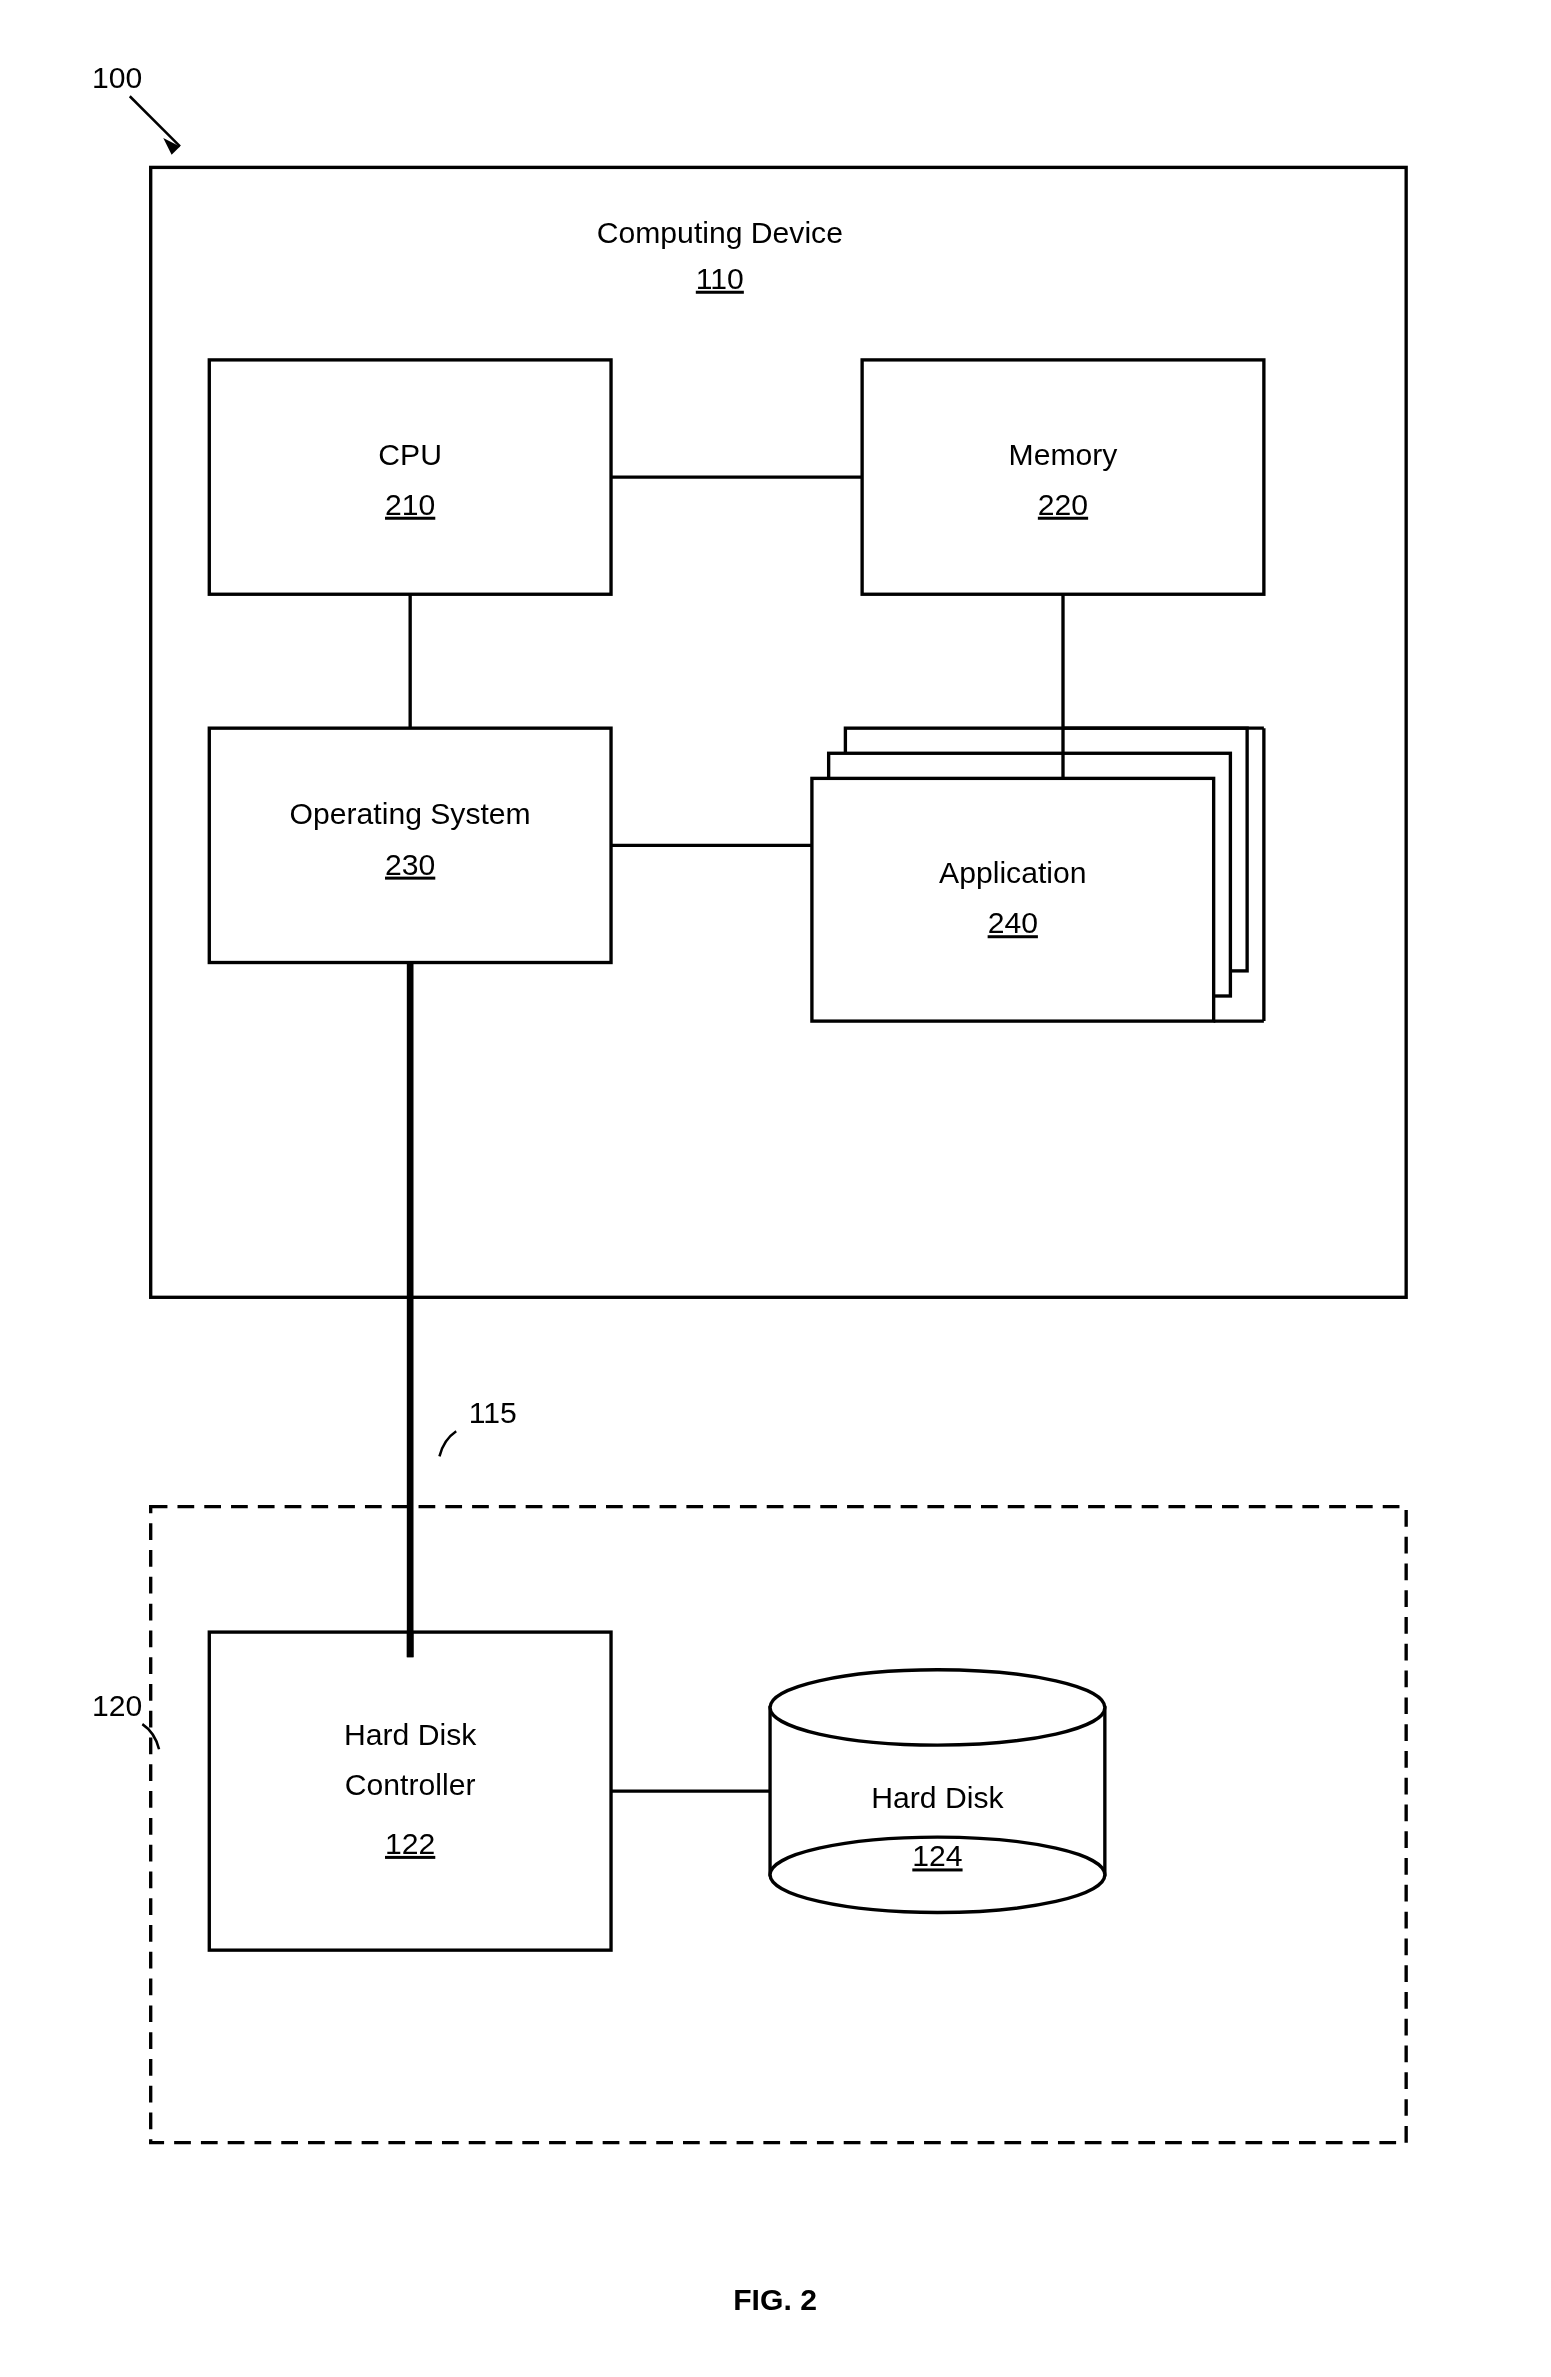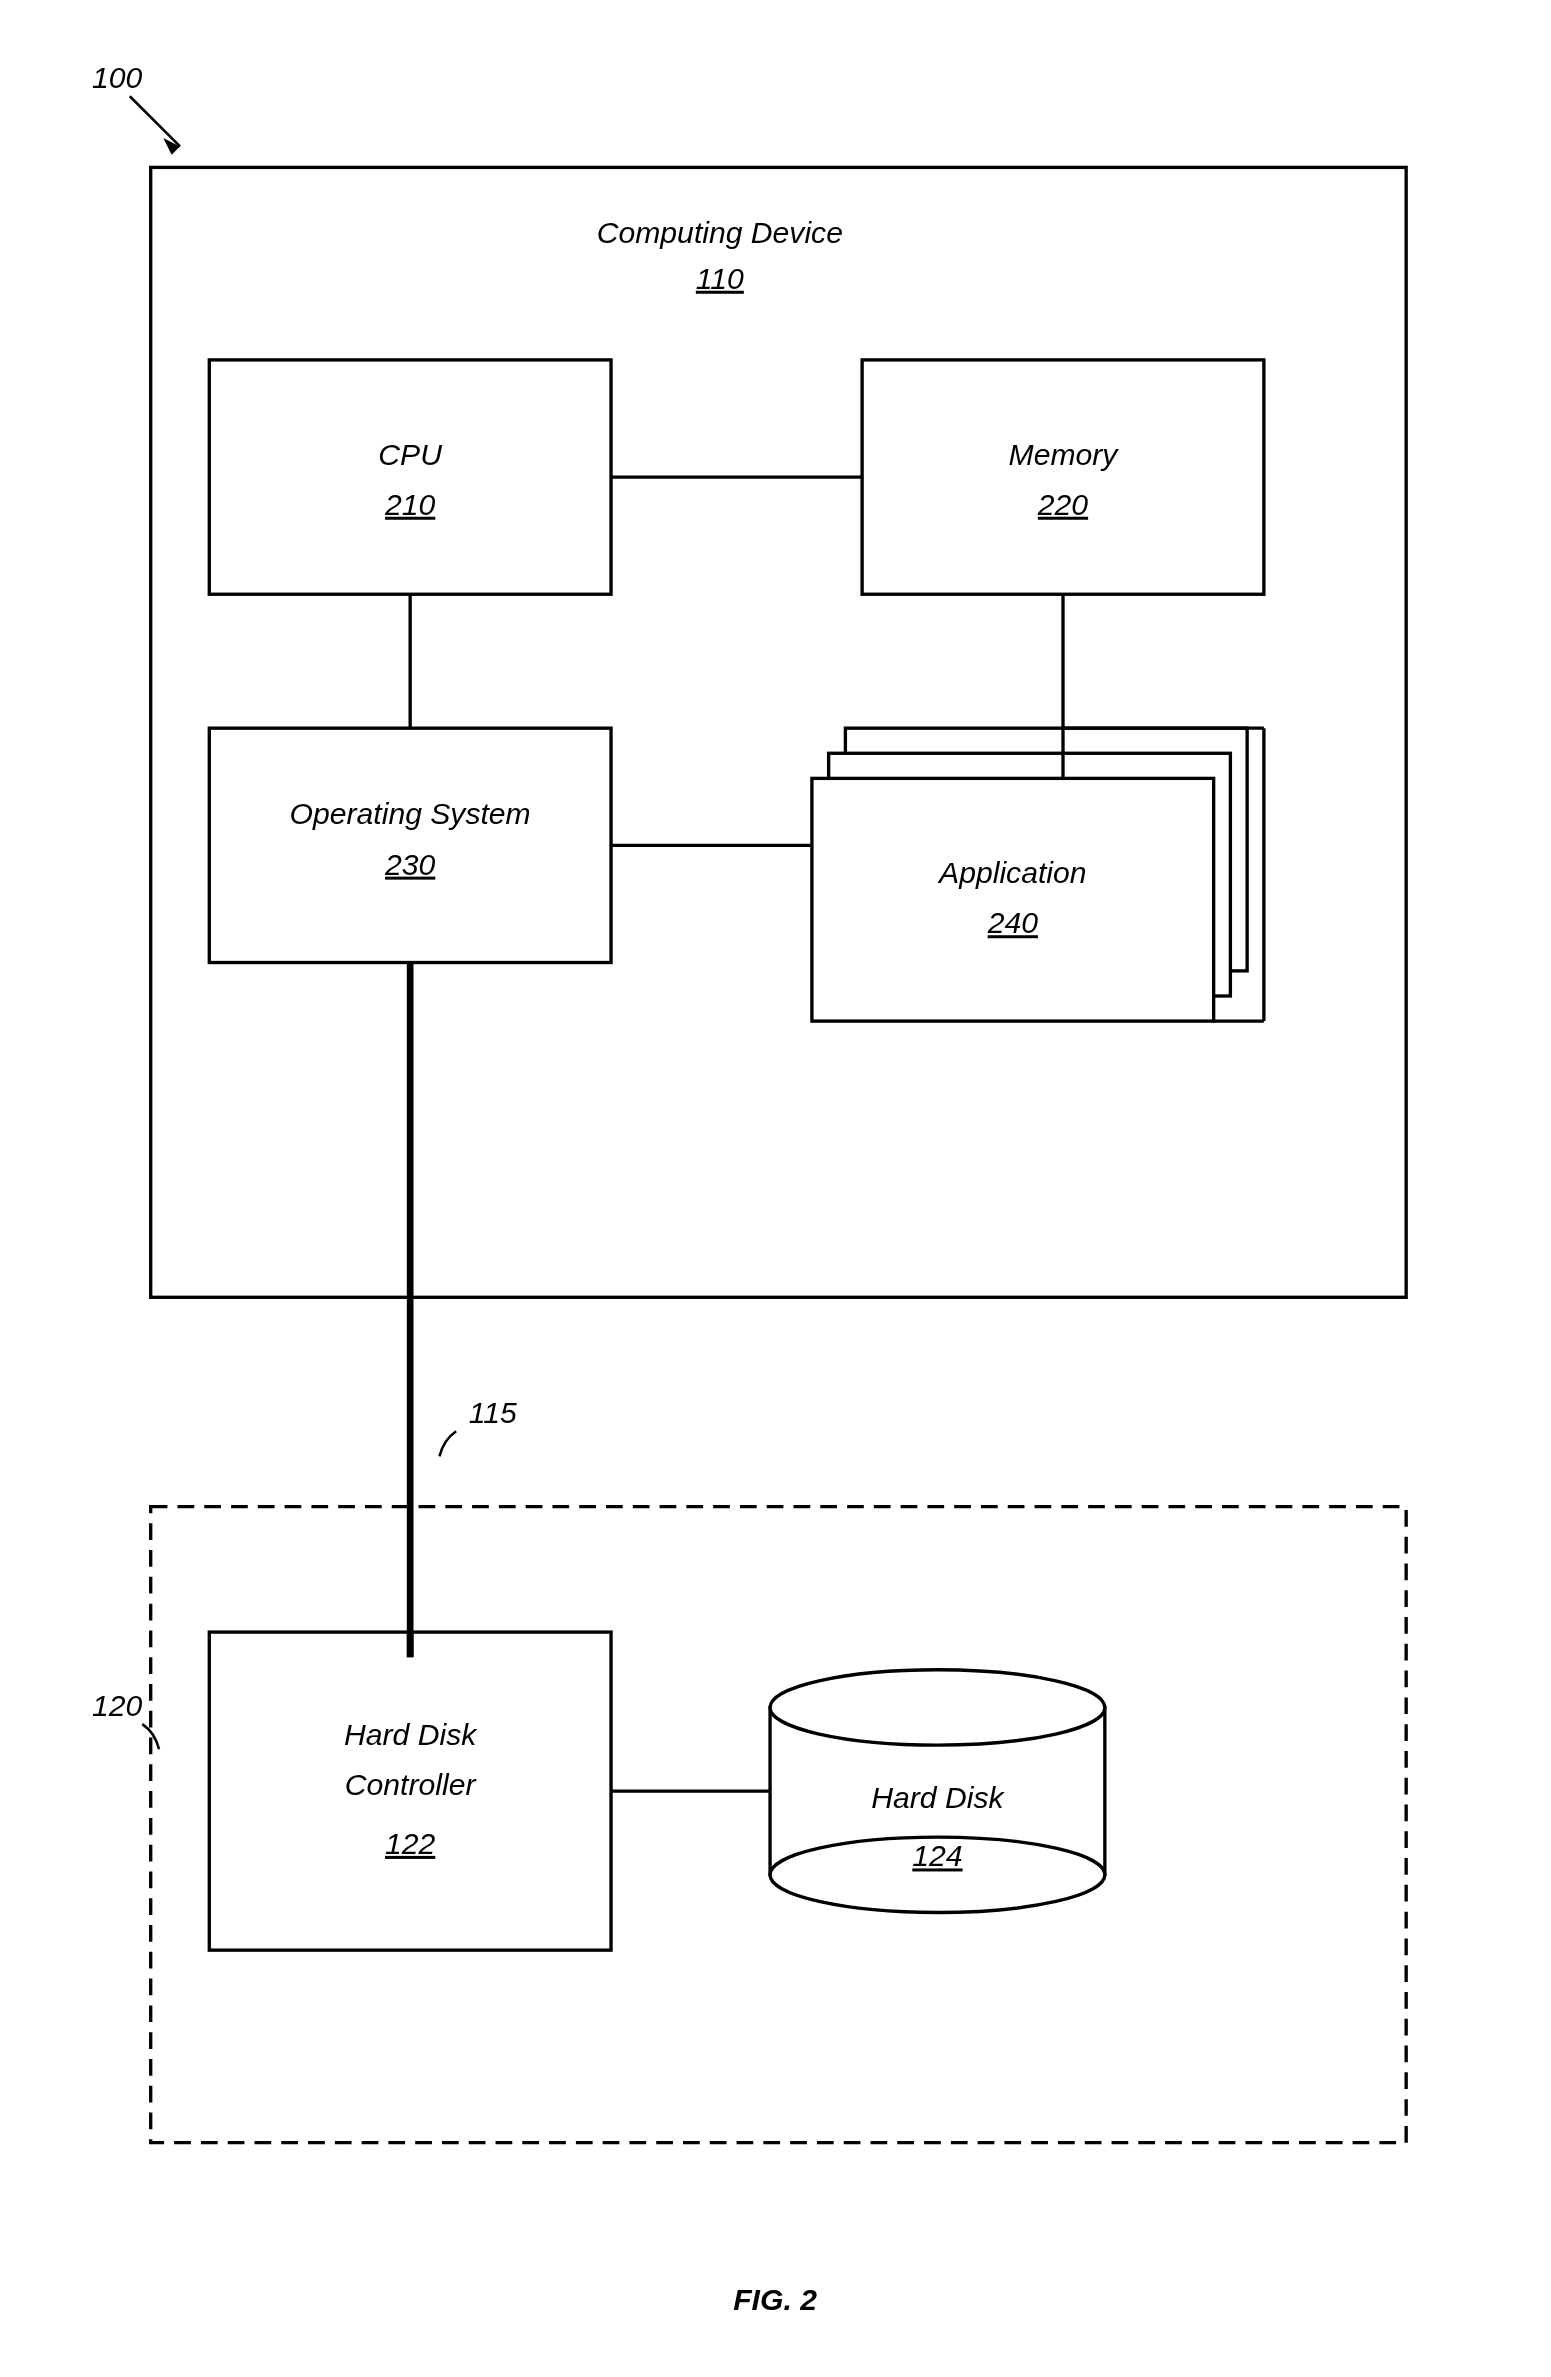--- a/index.html
+++ b/index.html
@@ -11,21 +11,20 @@
       position: relative;
       overflow: hidden;
     }
 
     .diagram-container {
       position: absolute;
       top: 0;
       left: 0;
       width: 100%;
       height: 100%;
-      font-style: italic;
     }
 
     svg {
       width: 100%;
       height: 100%;
     }
 
     text {
       font-family: Arial, sans-serif;
       font-size: 36px;

